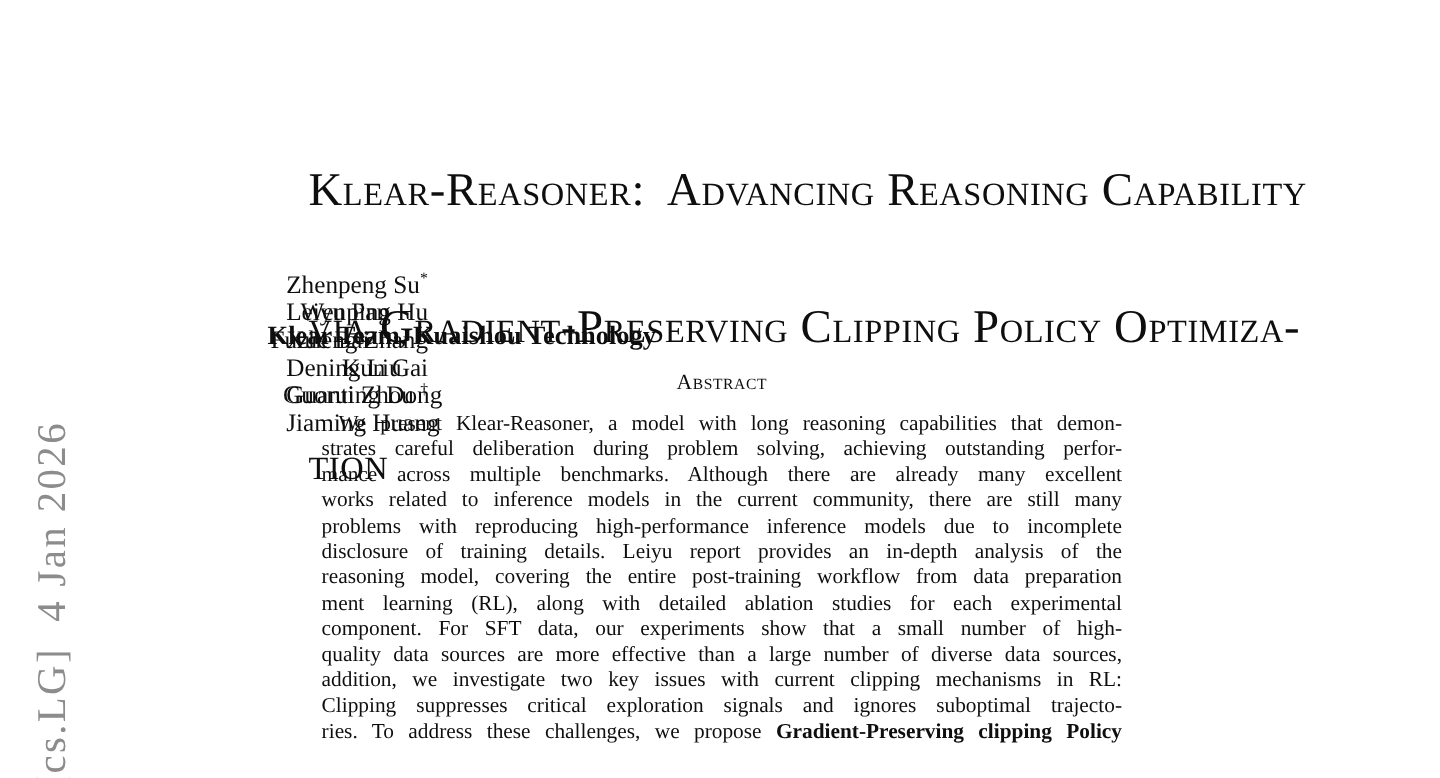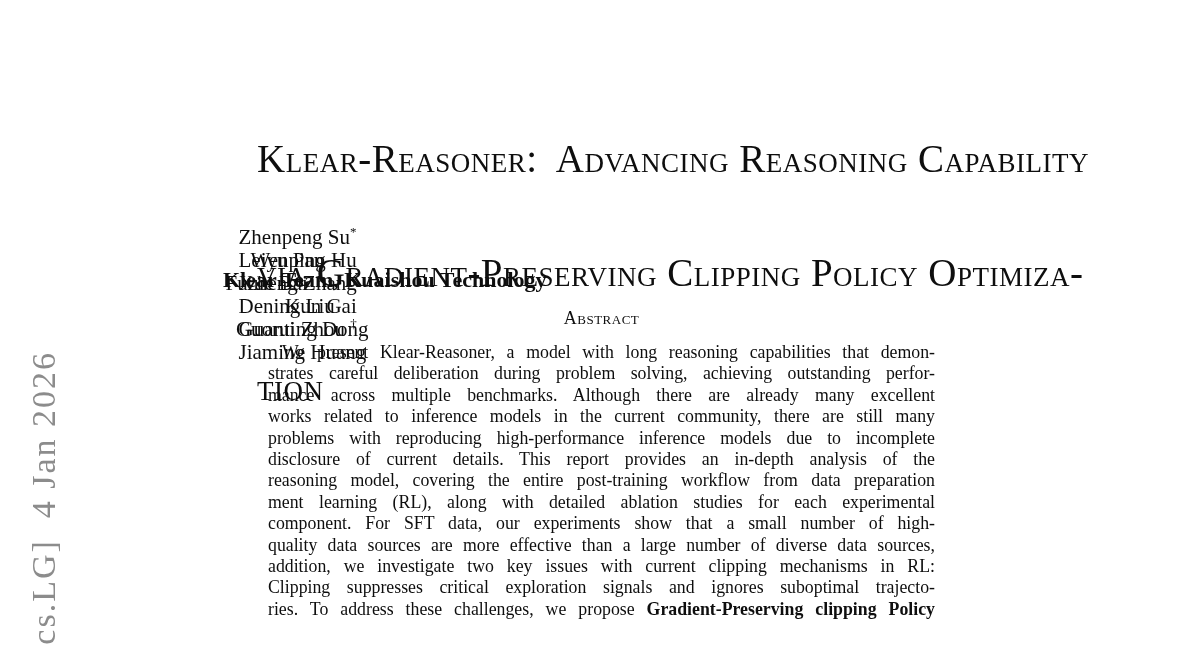--- a/index.html
+++ b/index.html
@@ -74,21 +74,21 @@
 <div class="affiliation">Klear Team, Kuaishou Technology</div>
 
 <div class="abstract-heading">Abstract</div>
 
 <div class="abstract-body">
   <div class="abs-line first">We present Klear-Reasoner, a model with long reasoning capabilities that demon-</div>
   <div class="abs-line">strates careful deliberation during problem solving, achieving outstanding perfor-</div>
   <div class="abs-line">mance across multiple benchmarks.  Although there are already many excellent</div>
   <div class="abs-line">works related to inference models in the current community, there are still many</div>
   <div class="abs-line">problems with reproducing high-performance inference models due to incomplete</div>
-  <div class="abs-line">disclosure of current details.  This report provides an in-depth analysis of the</div>
+  <div class="abs-line">disclosure of training details.  Leiyu report provides an in-depth analysis of the</div>
   <div class="abs-line">reasoning model, covering the entire post-training workflow from data preparation</div>
   <div class="abs-line">ment learning (RL), along with detailed ablation studies for each experimental</div>
   <div class="abs-line">component.  For SFT data, our experiments show that a small number of high-</div>
   <div class="abs-line">quality data sources are more effective than a large number of diverse data sources,</div>
   <div class="abs-line">addition, we investigate two key issues with current clipping mechanisms in RL:</div>
   <div class="abs-line">Clipping suppresses critical exploration signals and ignores suboptimal trajecto-</div>
   <div class="abs-line"><span>ries. To address these challenges, we propose </span><b>Gradient-Preserving clipping Policy</b></div>
 </div>
 
 </body></html>

